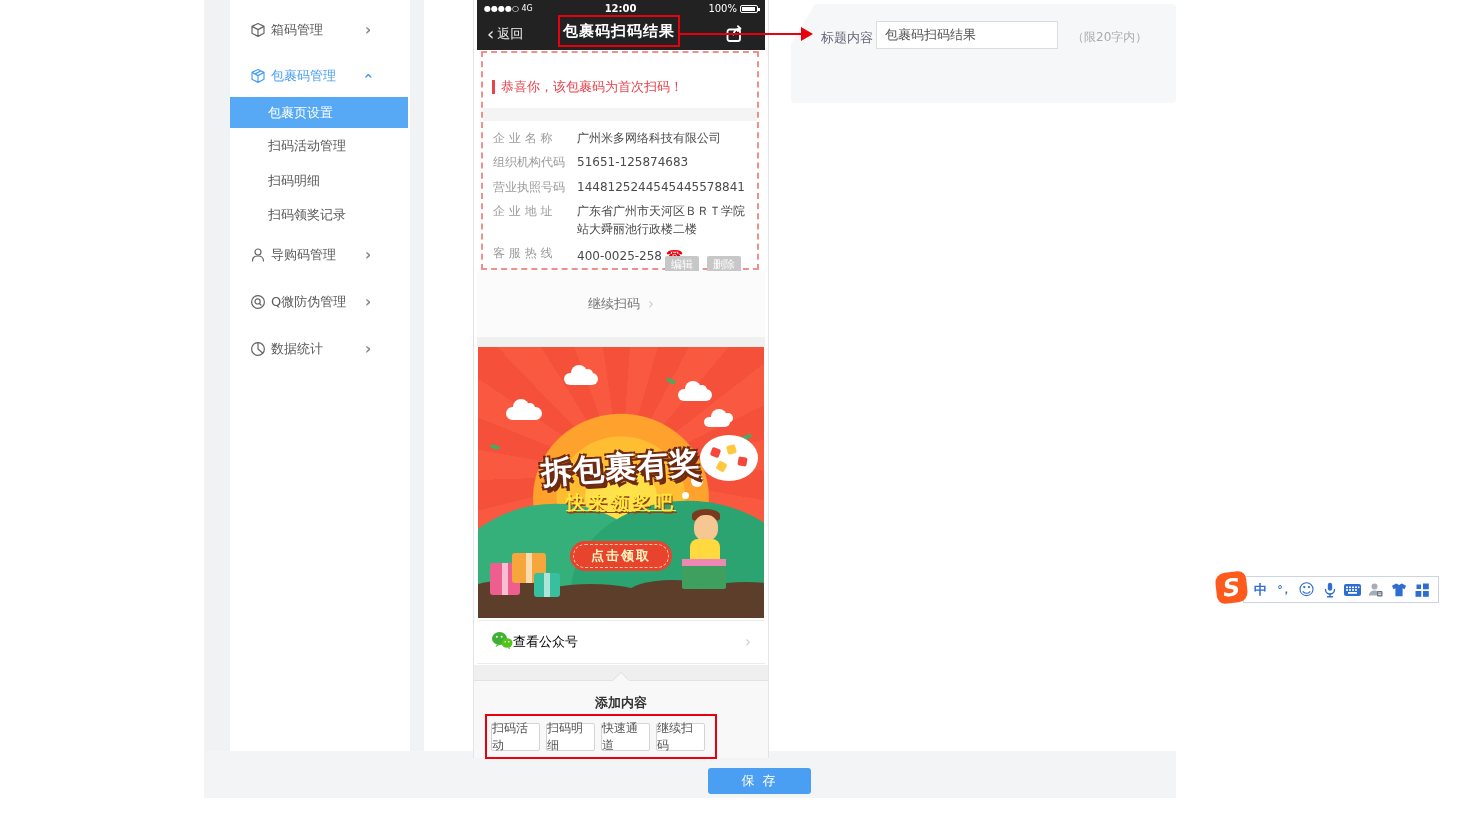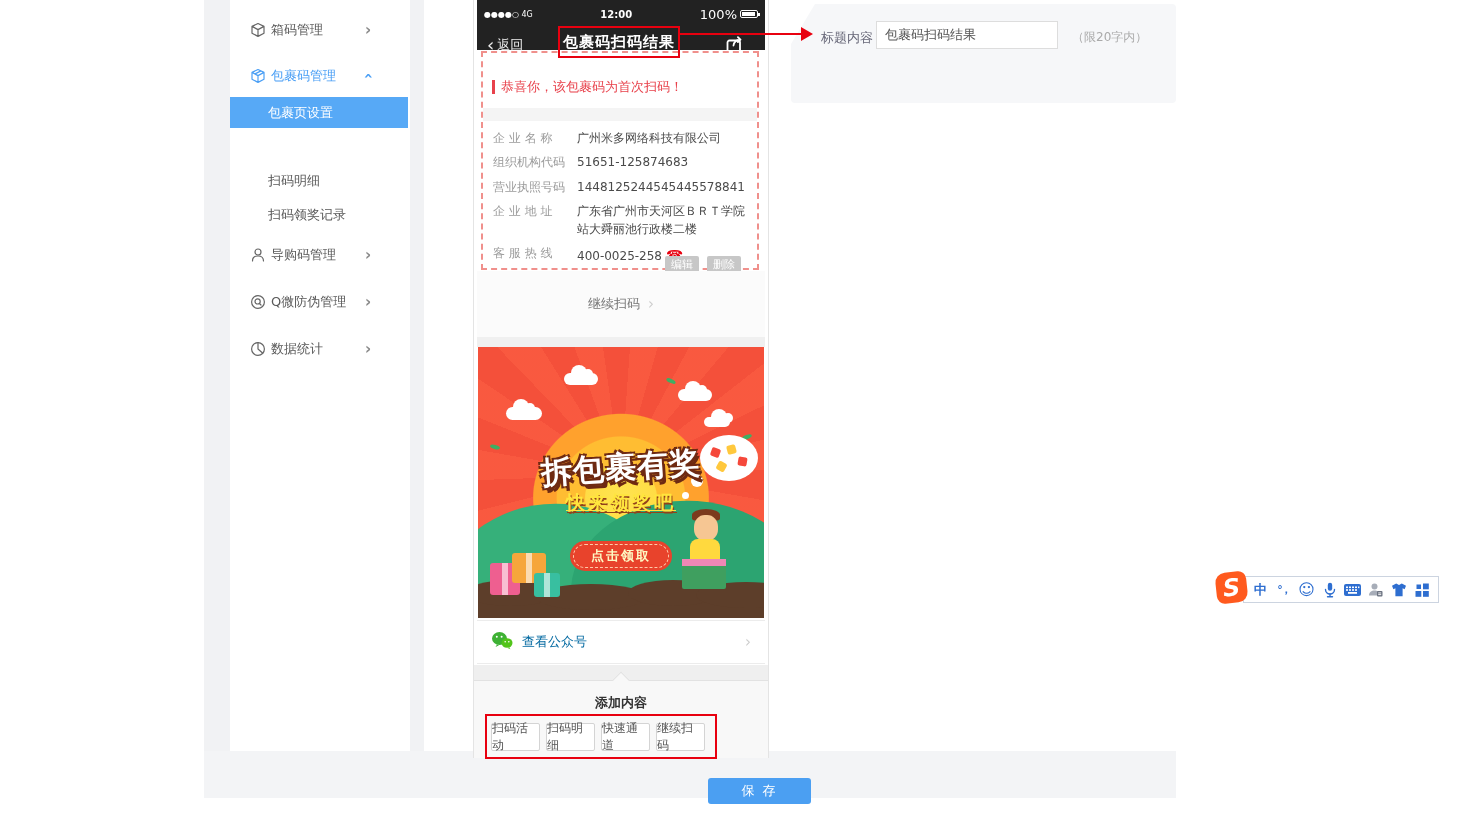--- a/index.html
+++ b/index.html
@@ -24,23 +24,23 @@
   .chev-right { display:inline-block; }
   svg.lineicon { stroke:#666; fill:none; stroke-width:1.2; stroke-linecap:round; stroke-linejoin:round; }
   .blue svg.lineicon { stroke:#4a9ff5; }
 
   
   #main { position:absolute; left:424px; top:0; width:752px; height:751px; background:#fff; }
 
   
   #phone { position:absolute; left:473px; top:0; width:296px; height:758px; background:#fff; border-left:1px solid #e4e4e4; border-right:1px solid #e4e4e4; z-index:2; }
   #blackbar { position:absolute; left:3px; top:0; width:288px; height:50px; background:#222; }
-  #statusbar { display:flex; align-items:center; justify-content:space-between; padding:1px 7px 0 7px; height:27px; color:#fff; font-size:8px; }
+  #statusbar { display:flex; align-items:center; justify-content:space-between; padding:1px 7px 0 7px; height:16px; color:#fff; font-size:8px; }
   #statusbar .time { font-size:10px; font-weight:bold; }
-  .batt-wrap { display:flex; align-items:center; gap:3px; font-size:13px; }
+  .batt-wrap { display:flex; align-items:center; gap:3px; font-size:10px; }
   .batt { position:relative; width:18px; height:8px; border:1px solid #fff; border-radius:2px; }
   .batt i { position:absolute; left:1px; top:1px; bottom:1px; width:13px; background:#fff; }
   .batt::after { content:""; position:absolute; right:-3px; top:2px; width:2px; height:3px; background:#fff; }
   #navbar { position:relative; height:36px; display:flex; align-items:center; }
   .back-btn { position:absolute; left:10px; display:flex; align-items:center; color:#ededed; font-size:13px; cursor:pointer; }
   .back-btn .bk { font-size:18px; margin-right:3px; line-height:1; }
   .title-box { position:absolute; left:81px; top:-1px; width:122px; height:32px; border:2px solid #e8000f; display:flex; align-items:center; justify-content:center; color:#fff; font-size:15px; font-weight:bold; letter-spacing:1px; z-index:6; }
   .share-btn { position:absolute; right:18px; top:6px; width:22px; height:22px; cursor:pointer; }
 
   
@@ -104,34 +104,34 @@
   .bi4 { background:#ffc83d; left:17px; top:27px; transform:rotate(30deg); }
   .guy-hair { position:absolute; left:214px; top:162px; width:28px; height:12px; background:#7c3a1d; border-radius:50% 50% 20% 20%; }
   .guy-head { position:absolute; left:216px; top:168px; width:24px; height:26px; background:#f6c693; border-radius:45%; }
   .guy-body { position:absolute; left:212px; top:192px; width:30px; height:26px; background:#ffd93e; border-radius:8px 8px 2px 2px; }
   .guy-box { position:absolute; left:204px; top:212px; width:44px; height:30px; background:#3f9f5f; border-radius:2px; }
   .guy-box::before { content:""; position:absolute; left:0; top:0; width:100%; height:7px; background:#ef87b5; }
   .b-btn { position:absolute; left:50%; top:197px; transform:translateX(-50%); width:96px; height:24px; background:#e8432c; border:1px dashed #ffc9a8; border-radius:13px; box-shadow:0 0 0 3px #e8432c; color:#fef9c3; font-size:13px; font-weight:bold; letter-spacing:2px; display:flex; align-items:center; justify-content:center; cursor:pointer; }
 
   
   #wechat-row { position:absolute; left:3px; top:620px; width:288px; height:44px; background:#fff; border-top:1px solid #ececec; border-bottom:1px solid #ececec; display:flex; align-items:center; padding:0 14px; cursor:pointer; }
-  #wechat-row .wx-label { font-size:13px; color:#0369a1; margin-left:9px; }
+  #wechat-row .wx-label { font-size:13px; color:#000000; }
   #wechat-row .chv { margin-left:auto; color:#ccc; font-size:15px; }
   .gap-band2 { position:absolute; left:0; top:665px; width:294px; height:15px; background:#efefef; }
 
   
   #add-panel { position:absolute; left:0; top:680px; width:294px; height:78px; background:#f8f8f8; border-top:1px solid #e2e2e2; }
   .notch { position:absolute; left:141px; top:-7px; width:12px; height:12px; background:#f8f8f8; border-left:1px solid #e2e2e2; border-top:1px solid #e2e2e2; transform:rotate(45deg); }
   .add-title { text-align:center; margin-top:13px; font-size:13px; font-weight:600; color:#333; }
   .add-box { position:absolute; left:11px; top:33px; width:232px; height:45px; border:2px solid #e8000f; display:flex; align-items:center; padding-left:4px; gap:6px; }
   .add-btn { width:49px; height:28px; background:#fff; border:1px solid #d4d4d4; border-radius:2px; font-size:12px; color:#555; display:flex; align-items:center; justify-content:center; cursor:pointer; }
 
   
   #footer { position:absolute; left:204px; top:751px; width:972px; height:47px; background:#f3f4f6; z-index:1; }
-  #save-btn { position:absolute; left:504px; top:17px; width:103px; height:26px; background:#4b9ff2; border-radius:3px; color:#fff; font-size:13px; letter-spacing:2px; display:flex; align-items:center; justify-content:center; cursor:pointer;margin-top:10px; }
+  #save-btn { position:absolute; left:504px; top:17px; width:103px; height:26px; background:#4b9ff2; border-radius:3px; color:#fff; font-size:13px; letter-spacing:2px; display:flex; align-items:center; justify-content:center; cursor:pointer; }
 
   
   #callout { position:absolute; left:791px; top:4px; width:385px; height:99px; background:#f6f7f9; border-radius:4px; clip-path:polygon(0 40px, 24px 0, 100% 0, 100% 100%, 0 100%); z-index:1; }
   #callout .fm-label { position:absolute; left:30px; top:25px; font-size:13px; color:#667; }
   #callout input { position:absolute; left:85px; top:17px; width:182px; height:28px; border:1px solid #ddd; background:#fff; font-size:13px; color:#555; padding:0 8px; font-family:inherit; outline:none; }
   #callout .fm-hint { position:absolute; left:281px; top:25px; font-size:12px; color:#aaa; }
 
   
   .arrow-line { position:absolute; left:679px; top:33px; width:124px; height:2px; background:#e8000f; z-index:7; }
   .arrow-head { position:absolute; left:801px; top:27px; width:0; height:0; border-top:7px solid transparent; border-bottom:7px solid transparent; border-left:12px solid #e8000f; z-index:7; }
@@ -167,20 +167,23 @@
         <svg class="lineicon" width="16" height="16" viewBox="0 0 16 16">
             <path d="M8 1.5 L14 4.4 V11.2 L8 14.4 L2 11.2 V4.4 Z M2 4.4 L8 7.6 L14 4.4 M8 7.6 V14.4 M11 2.9 L5 5.9"></path>
           </svg>
       </span>
       <span class="s-label">包裹码管理</span>
       <span class="s-chev chev-up">›</span>
     </div>
 
     <div class="side-sub selected" style="top:97px">
       <span class="s-label">包裹页设置</span>
+    </div>
+    <div class="side-sub" style="top:131px">
+      <span class="s-label">扫码活动管理</span>
     </div>
     <div class="side-sub" style="top:166px">
       <span class="s-label">扫码明细</span>
     </div>
     <div class="side-sub" style="top:200px">
       <span class="s-label">扫码领奖记录</span>
     </div>
 
     <div class="side-row" style="top:240px">
       <span class="s-icon">

